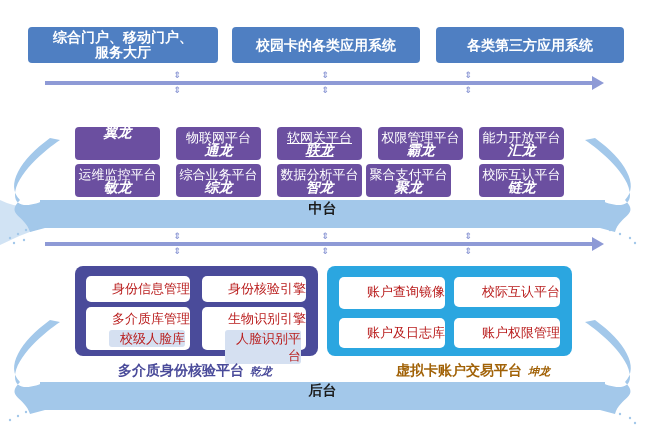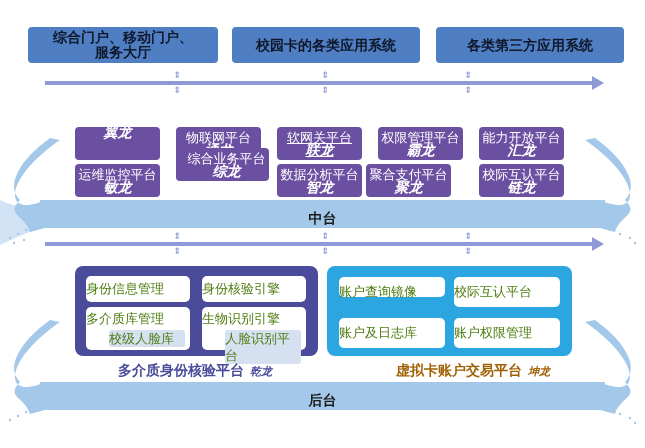--- a/index.html
+++ b/index.html
@@ -2,47 +2,47 @@
 <html><head>
 <meta charset="utf-8">
 <style>
   html, body { margin: 0; padding: 0; background: #ffffff; }
   body { width: 645px; height: 448px; position: relative; overflow: hidden;
          font-family: "DejaVu Sans", "Liberation Sans", sans-serif; }
   .abs { position: absolute; }
 
   
   .top-box { position: absolute; top: 27px; height: 36px; background: #4f7fc2;
-             border-radius: 4px; color: #0f172a; font-size: 14px; font-weight: bold;
+             border-radius: 4px; color: #ffffff; font-size: 14px; font-weight: bold;
              display: flex; align-items: center; justify-content: center; text-align: center;
              line-height: 15px; }
 
   
   .arrow-line { position: absolute; height: 4px; background: #8e9ad6; }
   .arrow-head { position: absolute; width: 0; height: 0; border-top: 7px solid transparent;
                 border-bottom: 7px solid transparent; border-left: 12px solid #8e9ad6; }
   .dbl { position: absolute; color: #8e9ad6; font-size: 9px; line-height: 9px; width: 10px;
          text-align: center; font-weight: bold; }
 
   
   .mid-box { position: absolute; width: 85px; height: 33px; background: #6b4fa0; border-radius: 4px;
              color: #fff; text-align: center; }
   .mid-box .t { font-size: 13px; line-height: 15px; margin-top: 3px; display: block; }
   .mid-box .s { font-size: 14px; line-height: 11px; font-style: italic; font-weight: bold; display: block; }
 
   .band { position: absolute; left: 40px; width: 565px; height: 28px; background: #a3c8ea;
-          display: flex; align-items: flex-end; justify-content: center; font-size: 14px;
+          display: flex; align-items: flex-start; justify-content: center; font-size: 14px;
           font-weight: bold; color: #1a1a1a; }
 
   
   .panel { position: absolute; top: 266px; height: 90px; border-radius: 8px; }
   .panel-left { left: 75px; width: 243px; background: #4a4b9a; }
   .panel-right { left: 327px; width: 245px; background: #2ba6e0; }
-  .inner { position: absolute; background: #fff; border-radius: 5px; text-align: left;
-           font-size: 13px; color: #4d7c0f; }
+  .inner { position: absolute; background: #fff; border-radius: 5px; text-align: right;
+           font-size: 13px; color: #b91c1c; }
   .inner .chip { display: block; margin: 2px 5px 0 23px; background: #d5e0f1; border-radius: 3px;
                  line-height: 17px; }
   .panel-caption { position: absolute; top: 362px; font-size: 14px; font-weight: bold; }
   .panel-caption .tag { font-style: italic; font-size: 11px; margin-left: 6px; }
 </style>
 </head>
 <body>
 
 <svg class="abs" style="left:0;top:0" width="645" height="448">
   <g fill="#a3c8ea">
@@ -114,21 +114,21 @@
 </div>
 <div class="mid-box" style="left:479px;top:127px;">
   <span class="t">能力开放平台</span>
   <span class="s">汇龙</span>
 </div>
 
 <div class="mid-box" style="left:75px;top:164px;">
   <span class="t">运维监控平台</span>
   <span class="s">敏龙</span>
 </div>
-<div class="mid-box" style="left:176px;top:148px;padding-left:8px;">
+<div class="mid-box" style="left:176px;top:164px;">
   <span class="t">综合业务平台</span>
   <span class="s">综龙</span>
 </div>
 <div class="mid-box" style="left:277px;top:164px;">
   <span class="t">数据分析平台</span>
   <span class="s">智龙</span>
 </div>
 <div class="mid-box" style="left:366px;top:164px;">
   <span class="t">聚合支付平台</span>
   <span class="s">聚龙</span>
@@ -165,21 +165,21 @@
   <div class="inner" style="left:127px;top:41px;width:104px;height:43px;">
     <span style="display:block;line-height:19px;margin-top:2px">生物识别引擎</span>
     <span class="chip">人脸识别平台</span>
   </div>
 </div>
 <div class="panel-caption" style="left:118px;color:#4a4b9a;">
   <span>多介质身份核验平台</span><span class="tag">乾龙</span>
 </div>
 
 <div class="panel panel-right">
-  <div class="inner" style="left:12px;top:11px;width:106px;height:20px;line-height:30px;">
+  <div class="inner" style="left:12px;top:11px;width:106px;height:32px;line-height:30px;">
     <span>账户查询镜像</span>
   </div>
   <div class="inner" style="left:127px;top:11px;width:106px;height:30px;line-height:30px;">
     <span>校际互认平台</span>
   </div>
   <div class="inner" style="left:127px;top:52px;width:106px;height:30px;line-height:30px;">
     <span>账户权限管理</span>
   </div>
   <div class="inner" style="left:12px;top:52px;width:106px;height:30px;line-height:30px;">
     <span>账户及日志库</span>

